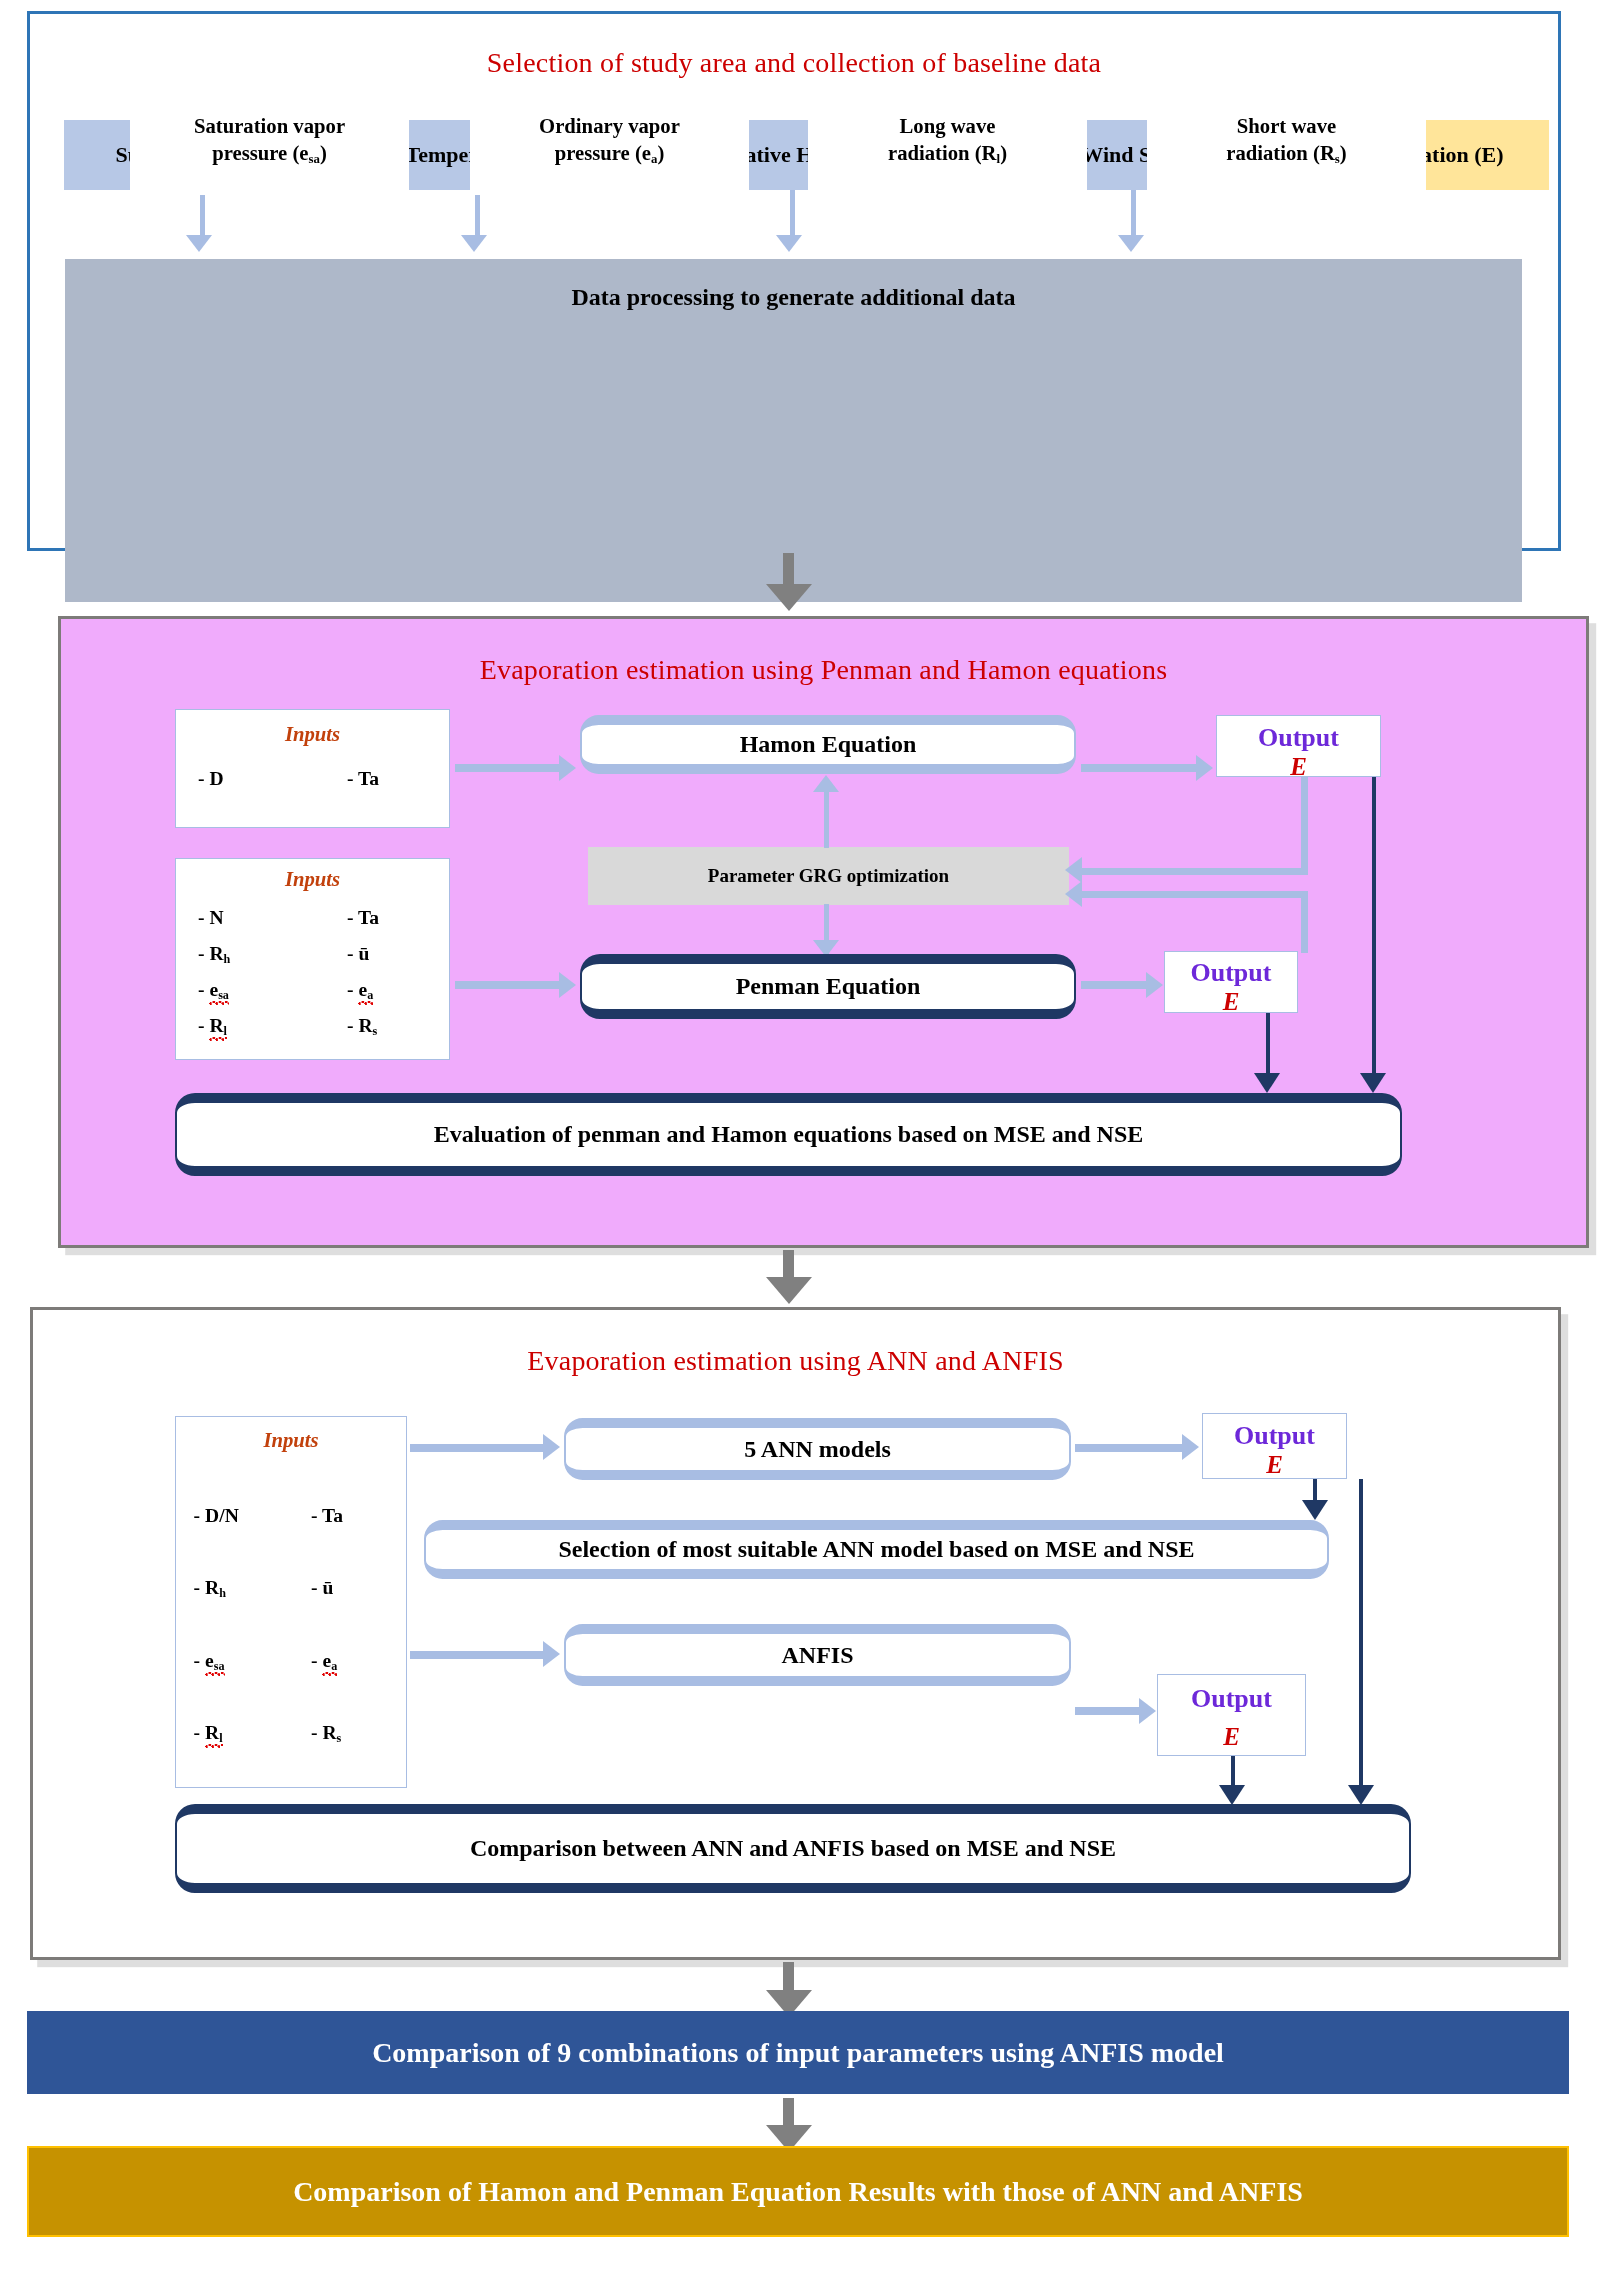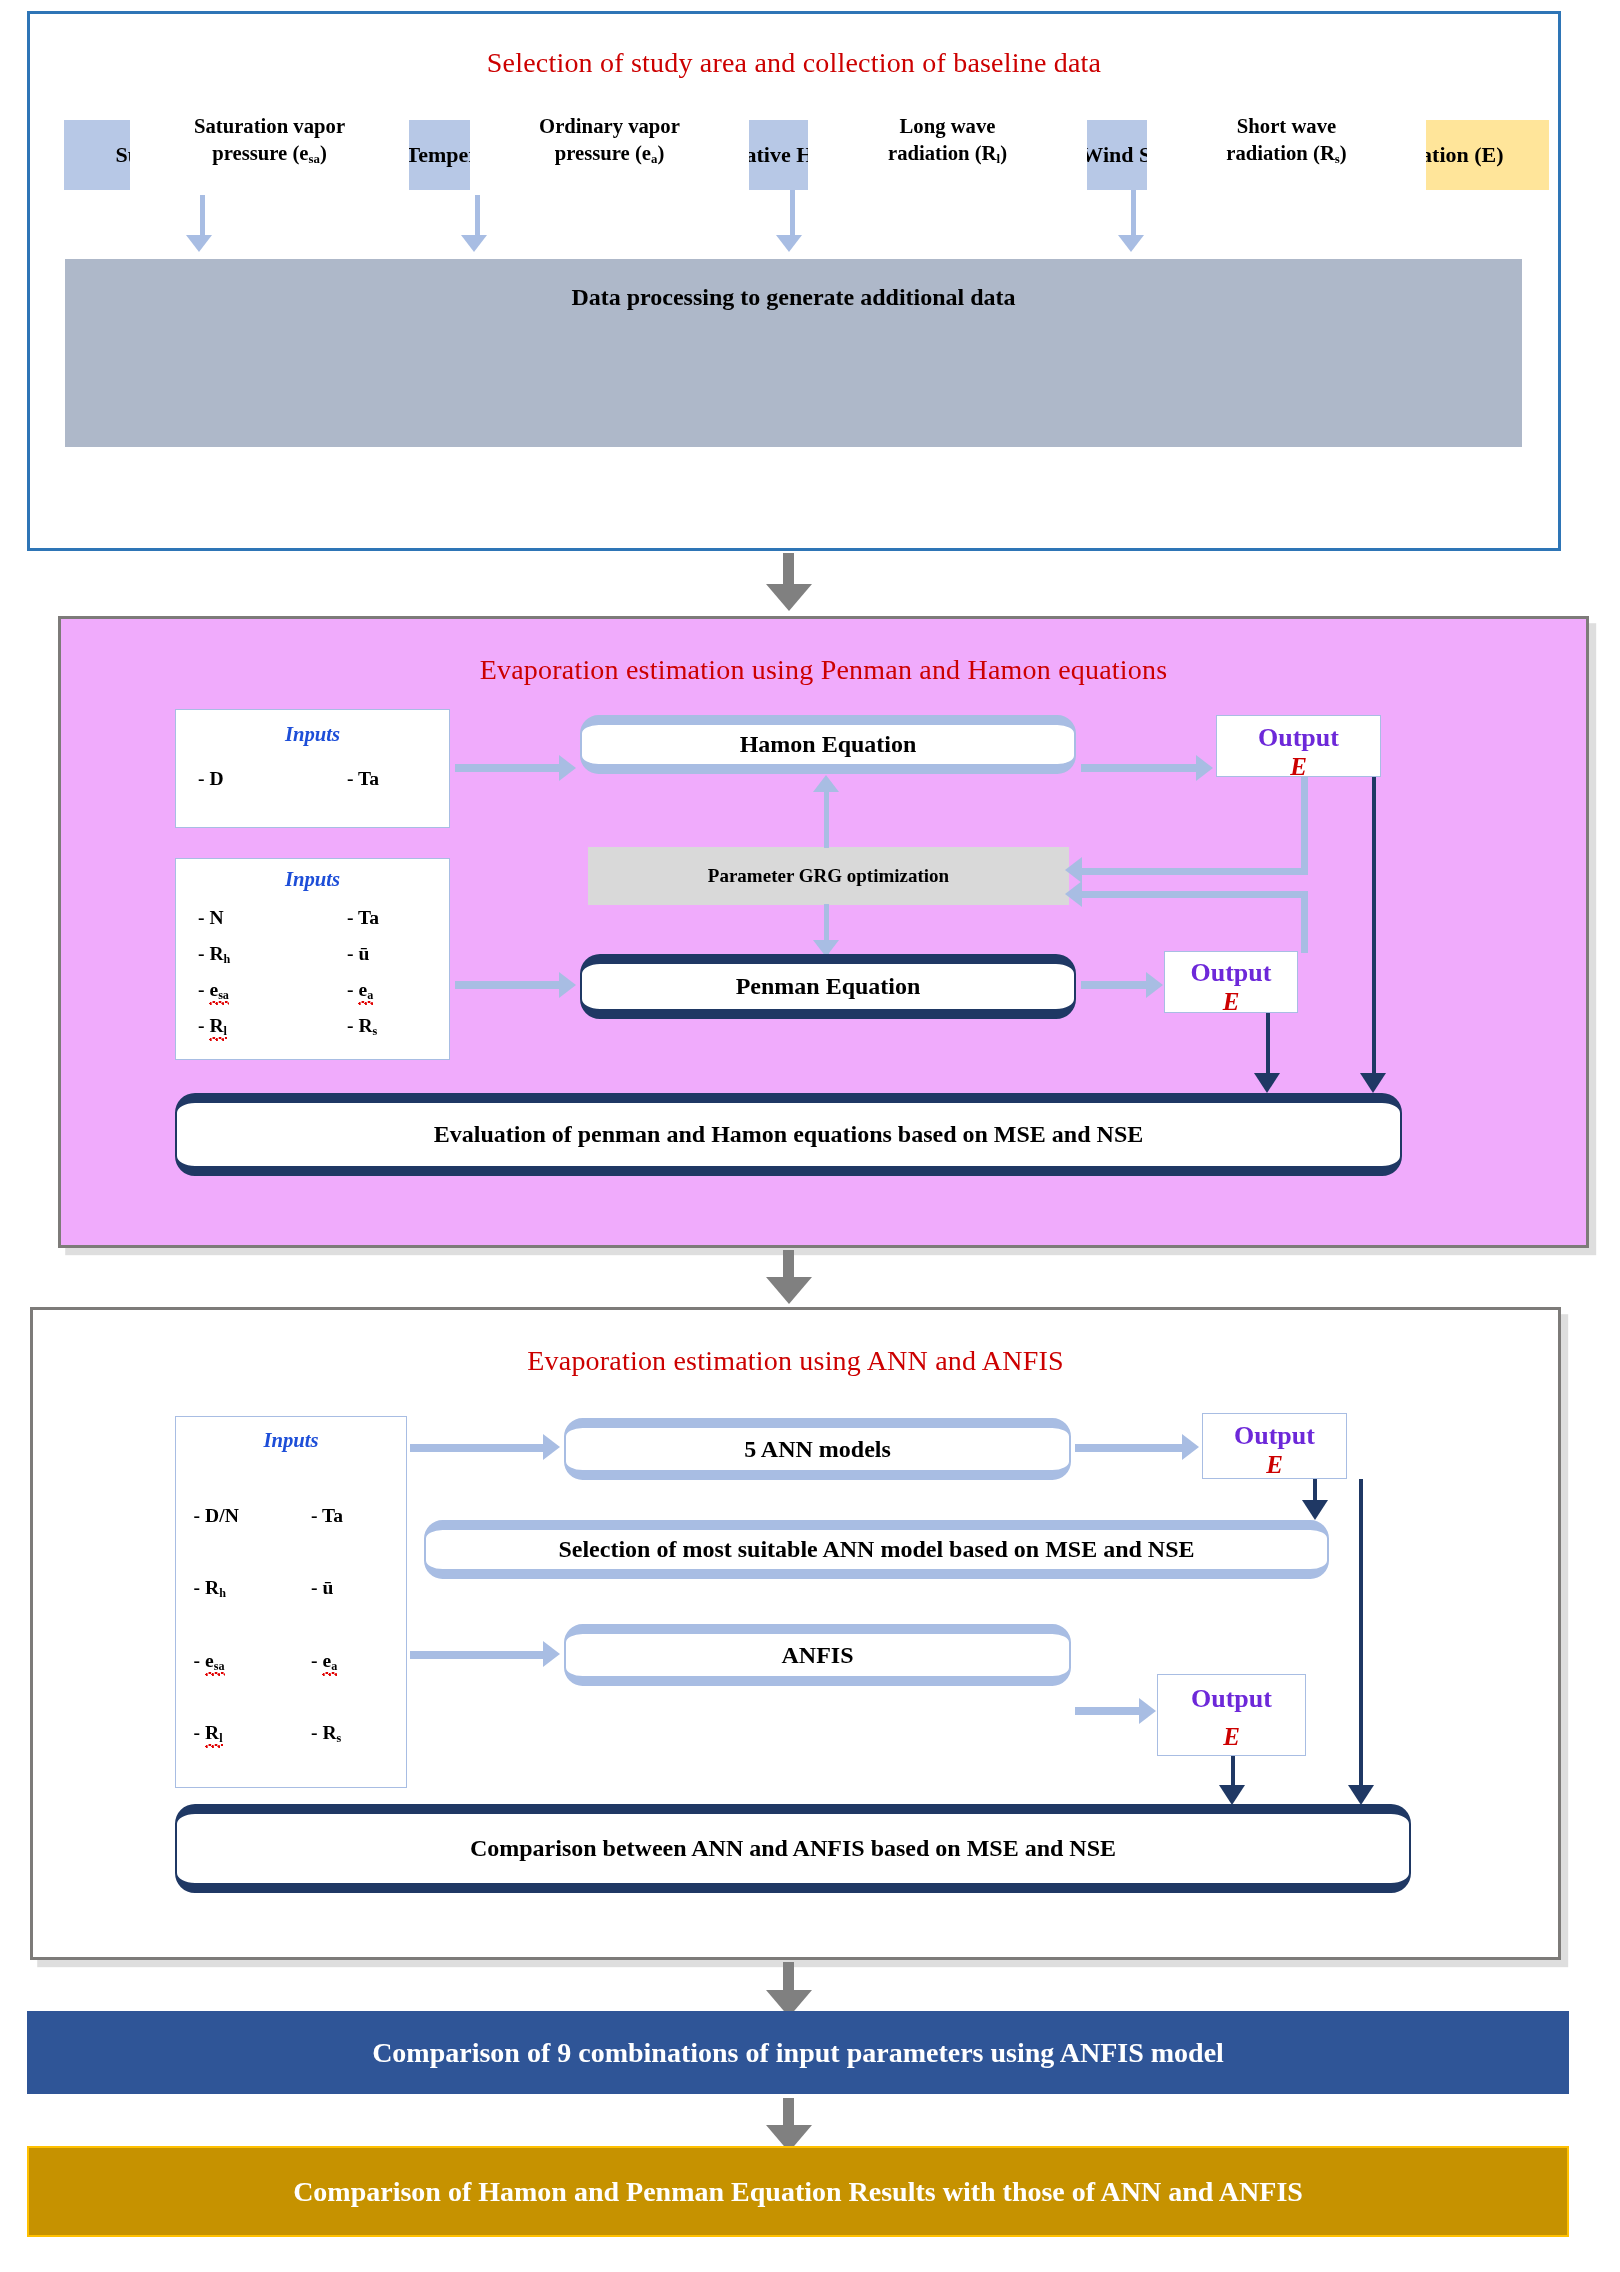--- a/index.html
+++ b/index.html
@@ -29,21 +29,21 @@
 
   
   .param{
     background:#B7C8E6;display:flex;align-items:center;justify-content:center;
     font-size:22px;font-weight:bold;text-align:center;line-height:1.15;
     height:70px;top:120px;
   }
   .param.accent{background:#FFE59A;}
 
   
-  .dpp{left:65px;top:259px;width:1457px;height:188px;background:#AEB8C9;}
+  .dpp{left:65px;top:259px;width:1457px;height:343px;background:#AEB8C9;}
   .dpp-title{
     position:absolute;left:0;right:0;top:25px;text-align:center;
     font-size:24px;font-weight:bold;
   }
   .dpbox{
     position:absolute;background:#ffffff;top:86px;height:109px;
     display:flex;align-items:center;justify-content:center;text-align:center;
     font-size:20.7px;font-weight:bold;line-height:1.32;
   }
 
@@ -53,21 +53,21 @@
     display:flex;flex-direction:column;align-items:center;
   }
   .iolabel{color:#6d28d9;font-weight:bold;font-size:26px;}
   .ioE{color:#CC0000;font-style:italic;font-weight:bold;font-size:25px;}
 
   .inputsbox{
     background:#ffffff;border:1.6px solid #A8BDE3;
   }
   .inputsbox .hdr{
     position:absolute;left:0;right:0;text-align:center;
-    color:#1d4ed8;font-style:italic;font-weight:bold;font-size:20.7px;
+    color:#c2410c;font-style:italic;font-weight:bold;font-size:20.7px;
   }
   .inrow{position:absolute;font-size:19.6px;font-weight:bold;white-space:nowrap;}
   .sq{
     background-image:radial-gradient(circle at 1.6px 2.6px, #E00000 1.2px, transparent 1.3px),
                      radial-gradient(circle at 4.7px 1px, #E00000 1.2px, transparent 1.3px);
     background-size:6.2px 4.1px;background-repeat:repeat-x;
     background-position:left bottom;padding-bottom:4.7px;
   }
   sub{font-size:.62em;vertical-align:-.22em;}
 

